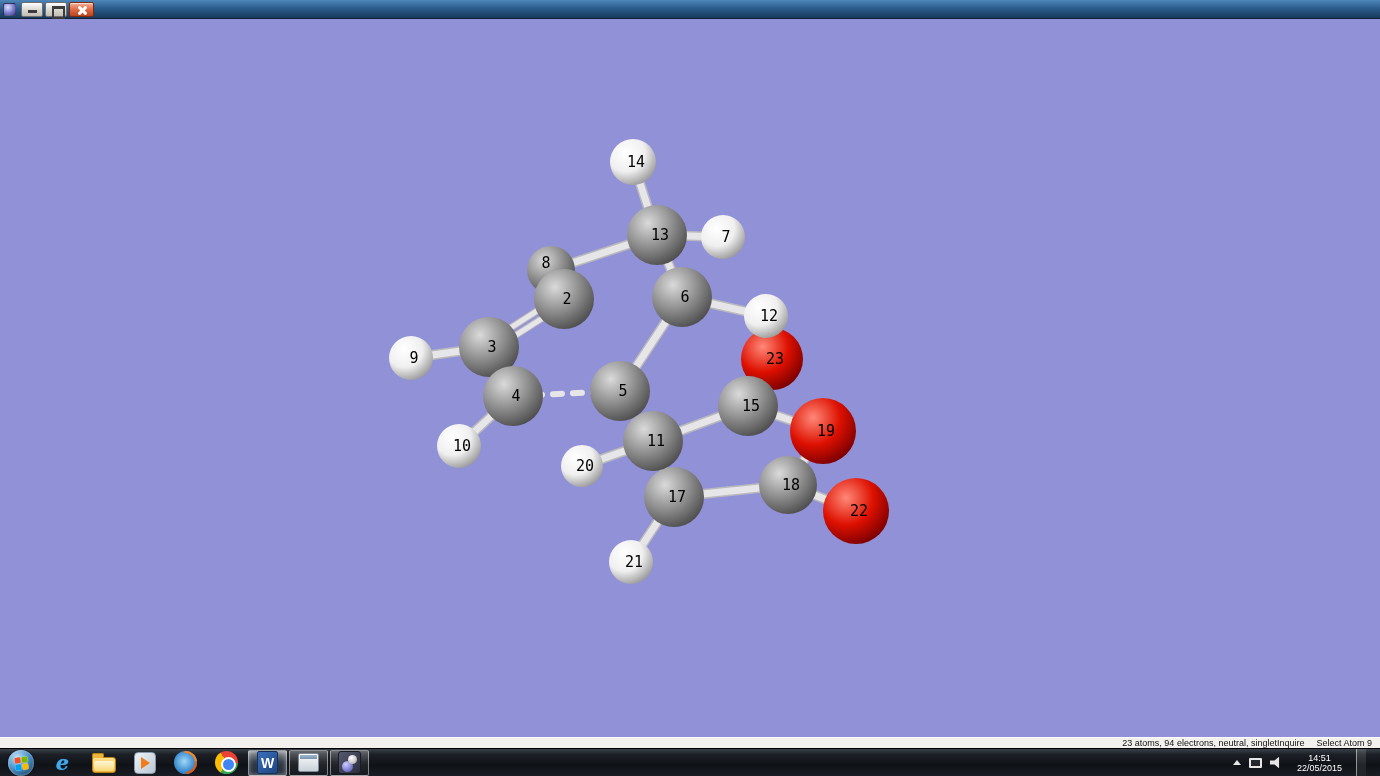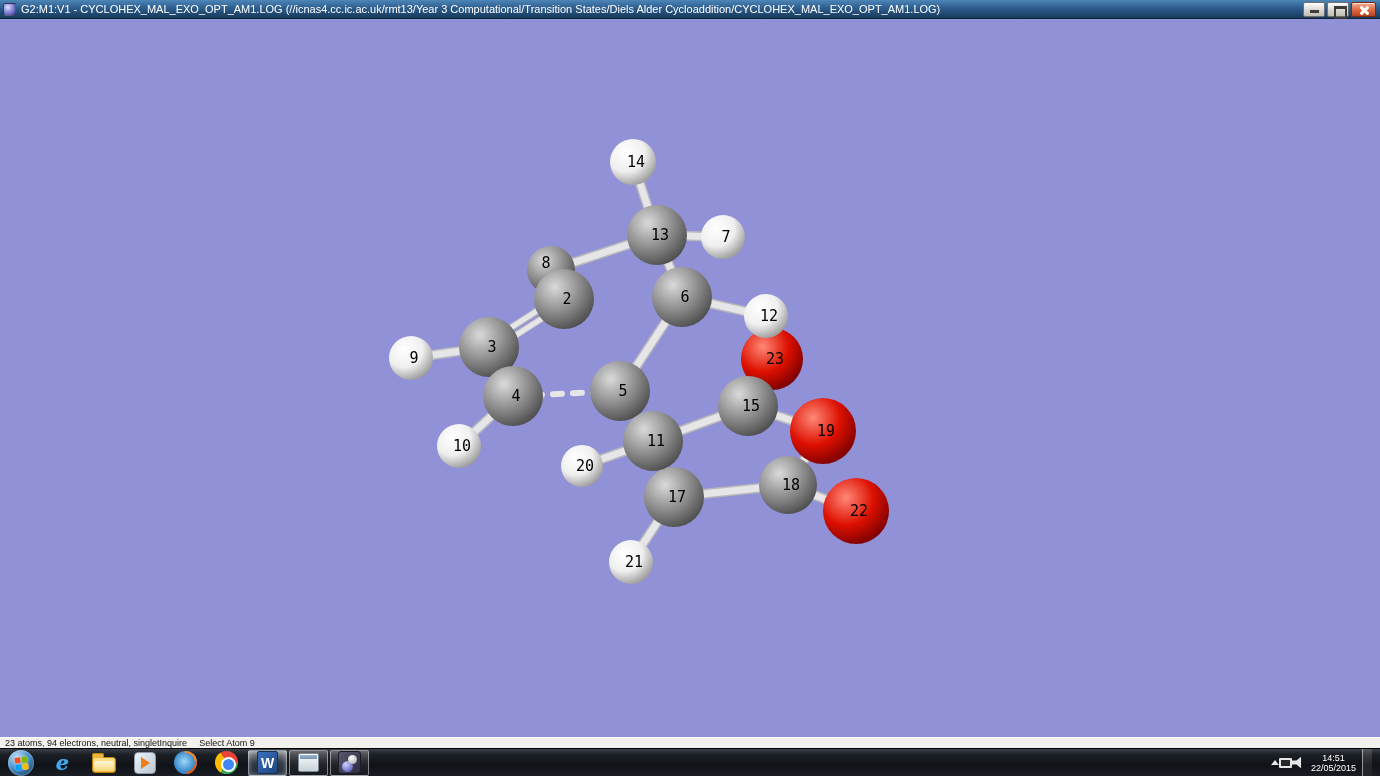--- a/index.html
+++ b/index.html
@@ -23,21 +23,21 @@
   .glyph-close::before,.glyph-close::after{content:"";position:absolute;left:11px;top:2px;width:3px;height:11px;background:#fff;border-radius:1px}
   .glyph-close::before{transform:rotate(45deg)}
   .glyph-close::after{transform:rotate(-45deg)}
 
   
   .viewer{position:absolute;top:19px;left:0;width:1380px;height:718px;overflow:hidden;background:#9191d7}
   #mol{position:absolute;top:-19px;left:0;width:1380px;height:776px;display:block}
 
   
   .statusbar{position:absolute;top:737px;left:0;width:100%;height:11px;background:#f2f1ee;
-    border-top:1px solid #ffffff;display:flex;align-items:center;justify-content:flex-start;
+    border-top:1px solid #ffffff;display:flex;align-items:center;justify-content:flex-end;
     font-size:9px;color:#111;padding:0 5px;line-height:11px}
   .status-right{display:flex;gap:12px;padding-right:3px}
 
   
   .taskbar{position:absolute;top:748px;left:0;width:100%;height:28px;
     background:linear-gradient(180deg,#3a4149 0%,#1c2026 20%,#0f1217 60%,#1a1e24 100%);
     display:flex;align-items:center;padding-left:4px;border-top:1px solid #000}
   .start-orb{position:relative;width:26px;height:26px;border-radius:50%;flex:0 0 auto;margin:0 8px 0 4px;
     background:radial-gradient(circle at 35% 28%,#bfe2f7,#4b92cc 45%,#16486f 80%,#082a45);
     box-shadow:inset 0 0 3px rgba(255,255,255,.6),0 0 2px rgba(0,0,0,.8)}
@@ -73,34 +73,33 @@
   .icon-app{position:relative;width:21px;height:19px;background:linear-gradient(180deg,#fafbfc,#c9d2da);
     border:1px solid #7d8996;border-radius:2px}
   .icon-app::before{content:"";position:absolute;top:1px;left:1px;right:1px;height:4px;background:linear-gradient(180deg,#9fb6cc,#7693ad)}
   .icon-gv{position:relative;width:23px;height:23px;border-radius:3px;border:1px solid #1a1b24;
     background:linear-gradient(135deg,#56586e,#2c2d3c)}
   .icon-gv::before{content:"";position:absolute;left:3px;top:9px;width:11px;height:11px;border-radius:50%;
     background:radial-gradient(circle at 35% 30%,#cfd0ff,#7c7ccf 60%,#4a4a92)}
   .icon-gv::after{content:"";position:absolute;right:3px;top:3px;width:9px;height:9px;border-radius:50%;
     background:radial-gradient(circle at 35% 30%,#ffffff,#c9c9c9 60%,#8f8f8f)}
 
-  .tray{margin-left:auto;display:flex;align-items:center;padding-right:8px;height:100%}
+  .tray{margin-left:auto;display:flex;align-items:center;gap:8px;padding-right:14px;height:100%}
   .tray-arrow{width:0;height:0;border-left:4px solid transparent;border-right:4px solid transparent;border-bottom:5px solid #e6e6e6}
   .tray-display{width:13px;height:10px;border:2px solid #e6e6e6;border-radius:1px;background:rgba(255,255,255,.08)}
   .tray-volume{width:13px;height:13px;background:#e6e6e6;clip-path:polygon(0 35%,35% 35%,70% 5%,70% 95%,35% 65%,0 65%)}
   .tray-clock{color:#fff;font-size:9px;line-height:10px;text-align:center;padding:0 6px;white-space:nowrap}
   .show-desktop{width:10px;height:28px;border-left:1px solid rgba(255,255,255,.5);
     background:linear-gradient(180deg,rgba(255,255,255,.15),rgba(255,255,255,.03))}
 </style>
 </head>
 <body style="background: rgb(145, 145, 215);">
 
 <div class="titlebar">
   <div class="title-icon"></div>
-  <div class="title-text">G2:M1:V1 - CYCLOHEX_MAL_EXO_OPT_AM1.LOG (//icnas4.cc.ic.ac.uk/rmt13/Year 3 Computational/Transition States/Diels Alder Cycloaddition/CYCLOHEX_MAL_EXO_OPT_AM1.LOG)</div>
   <div class="win-buttons">
     <div class="win-btn glyph-min"></div>
     <div class="win-btn glyph-max"></div>
     <div class="win-btn close glyph-close"></div>
   </div>
 </div>
 
 <div class="viewer" style="background: rgb(145, 145, 215); text-decoration: underline;">
   <svg id="mol" viewBox="0 0 1380 776">
       <defs>

